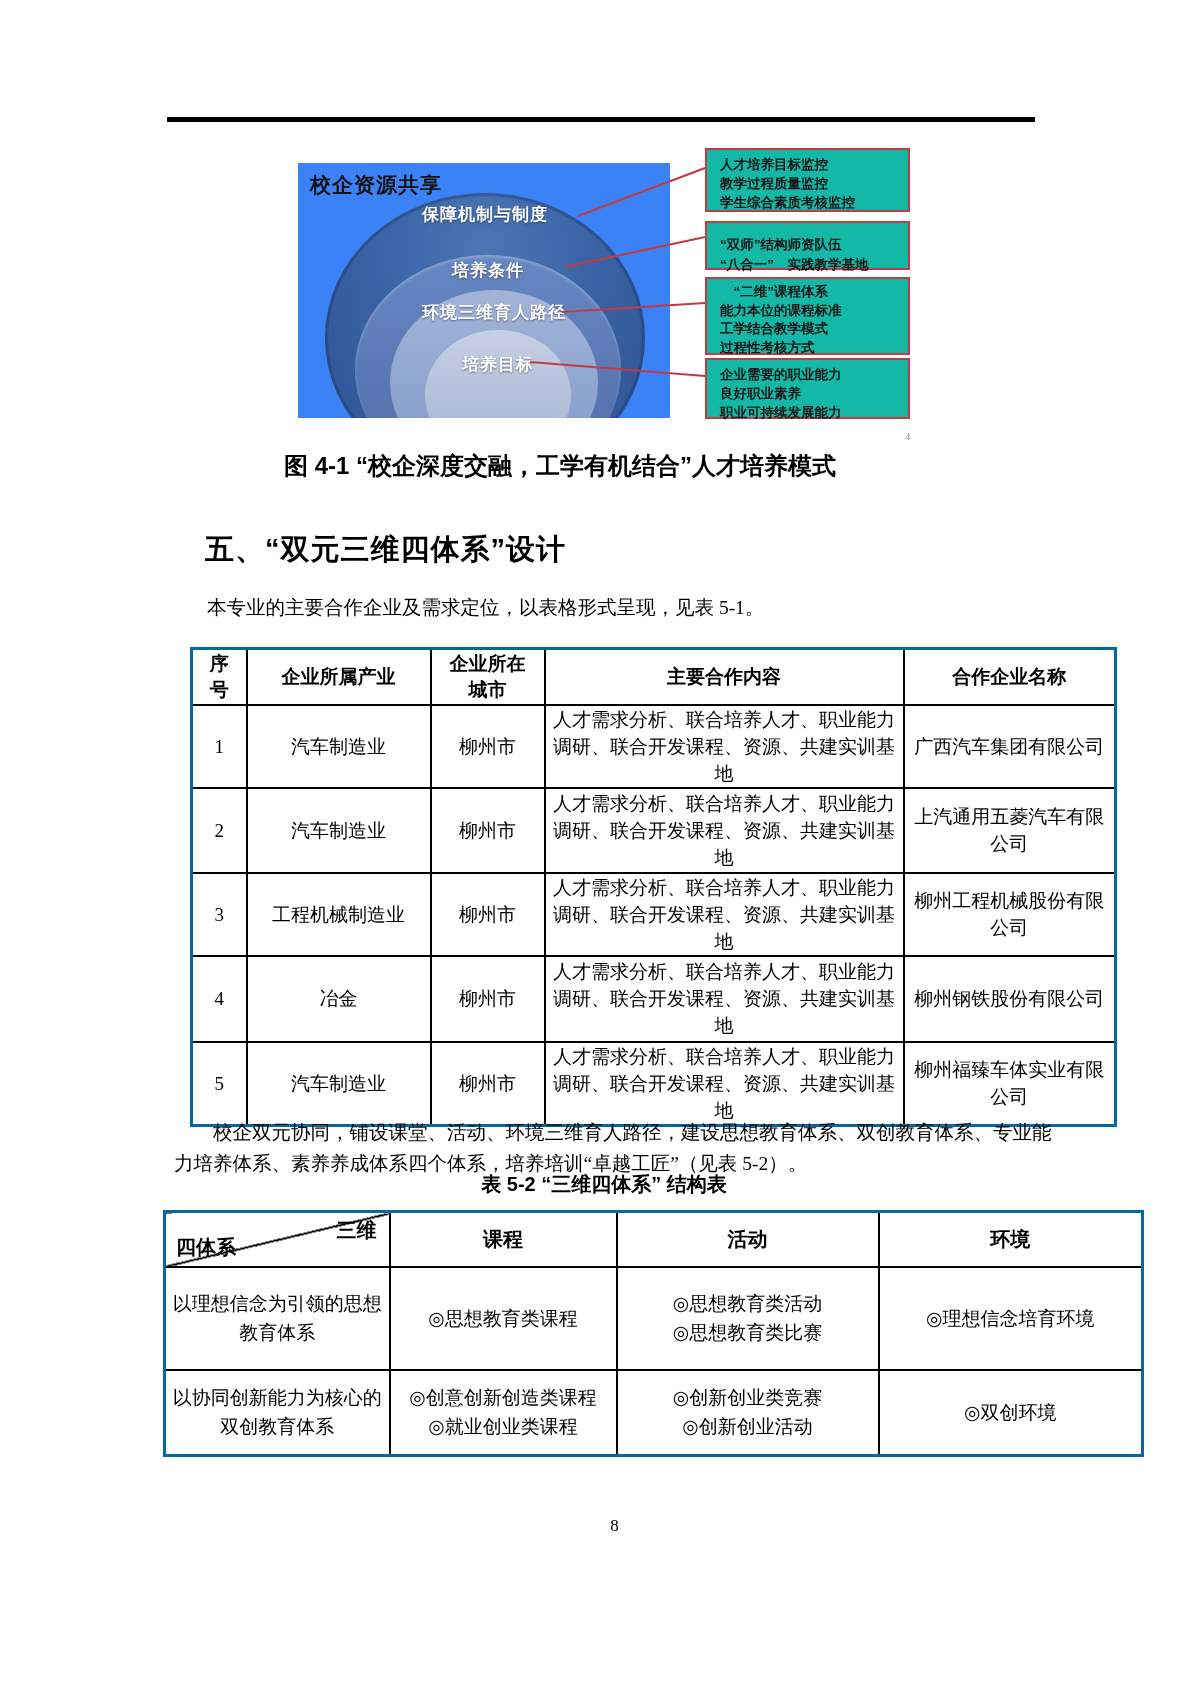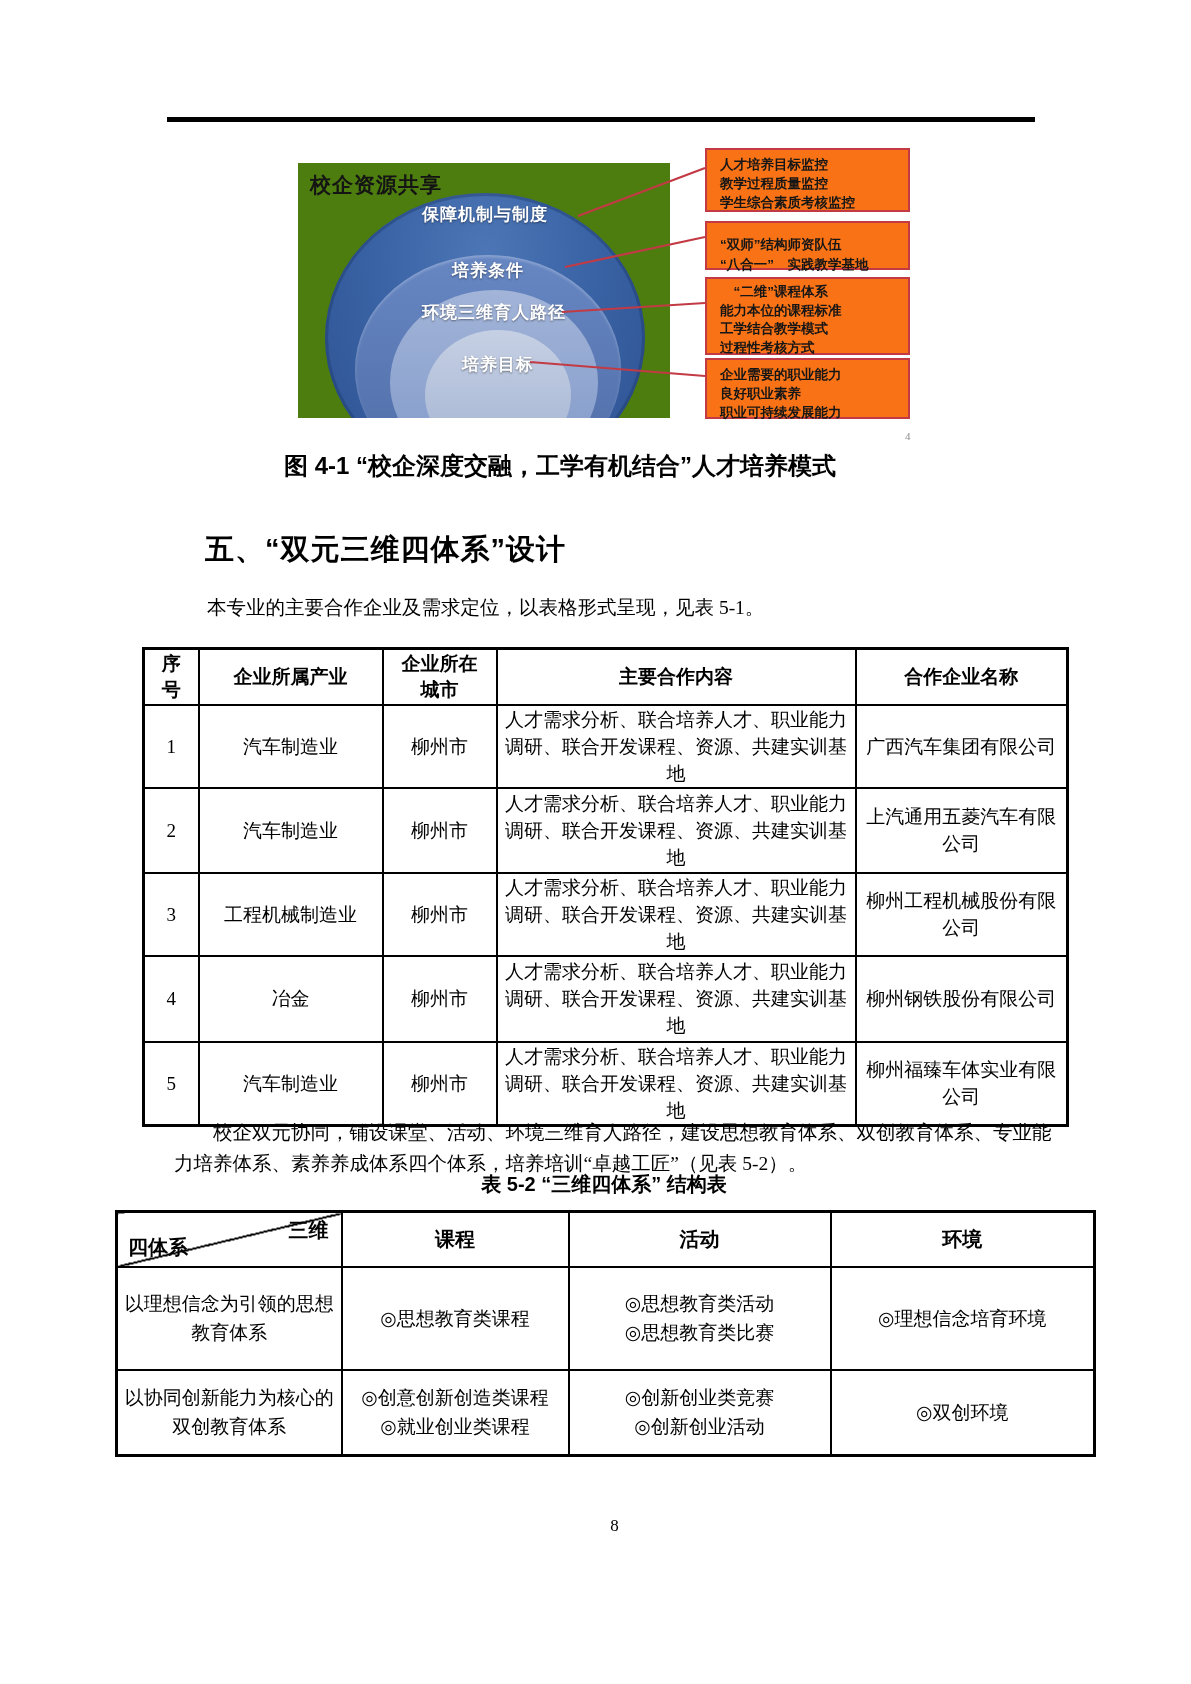--- a/index.html
+++ b/index.html
@@ -5,21 +5,21 @@
   * { box-sizing: border-box; }
   html,body { margin:0; padding:0; background:#888; }
   .page {
     position:relative; width:1191px; height:1684px; margin:0 auto;
     background:#fff; overflow:hidden;
     font-family:"Liberation Serif","DejaVu Serif",serif; color:#000;
   }
   .top-rule { position:absolute; left:167px; top:117px; width:868px; height:5px; background:#000; }
 
   
-  .fig-panel { position:absolute; left:298px; top:163px; width:372px; height:255px; background:#4d7c0f; overflow:hidden; }
+  .fig-panel { position:absolute; left:298px; top:163px; width:372px; height:255px; background:#3b82f6; overflow:hidden; }
   .fig-title { position:absolute; top:8px; left:12px; font-family:"Liberation Sans","DejaVu Sans",sans-serif; font-weight:bold; font-size:21px; color:#141414; letter-spacing:1px; }
   .ring { position:absolute; border-radius:50%; }
   .ring0 { left:27px; top:30px; width:320px; height:290px;
            background:radial-gradient(ellipse at 50% 22%, #4d76b6 0%, #3a64a6 45%, #2e5191 100%);
            box-shadow:inset 0 0 0 3px rgba(23,48,96,.35); }
   .ring1 { left:57px; top:92px; width:266px; height:230px;
            background:linear-gradient(180deg,#6787c3 0%, #4e6ca6 100%);
            box-shadow:inset 0 2px 3px rgba(255,255,255,.25); }
   .ring2 { left:92px; top:127px; width:208px; height:185px;
            background:linear-gradient(180deg,#a2b4d8 0%, #8099c9 100%); }
@@ -28,21 +28,21 @@
   .ring-label { position:absolute; color:#fff; font-family:Liberation Mono, monospace;
                 font-weight:bold; font-size:17px; text-align:center; letter-spacing:1px;
                 text-shadow:0 1px 2px rgba(0,0,0,.45); }
   .rl0 { left:27px;  width:320px; top:40px; }
   .rl1 { left:57px;  width:266px; top:96px; }
   .rl2 { left:92px;  width:208px; top:138px; }
   .rl3 { left:127px; width:146px; top:190px; }
 
   .connectors { position:absolute; left:298px; top:140px; width:420px; height:280px; pointer-events:none; }
 
-  .callout { position:absolute; left:705px; width:205px; border:2px solid #c23b44; background:#f97316;
+  .callout { position:absolute; left:705px; width:205px; border:2px solid #c23b44; background:#14b8a6;
              font-family:"Liberation Sans","DejaVu Sans",sans-serif; font-weight:bold; font-size:13.5px; color:#161616; }
   .co-text { white-space:pre-line; padding:5px 4px 3px 13px; line-height:19px; }
   .co1 { top:148px; height:64px; }
   .co2 { top:221px; height:49px; }
   .co2 .co-text { line-height:20px; padding-top:12px; }
   .co3 { top:277px; height:78px; }
   .co3 .co-text { line-height:18.5px; padding-top:4px; }
   .co4 { top:358px; height:61px; }
 
   .artifact { position:absolute; left:905px; top:430px; font-size:11px; color:#8d8d8d; }
@@ -59,21 +59,21 @@
 
   .tbl-title { position:absolute; text-align:center; font-family:"Liberation Sans","DejaVu Sans",sans-serif;
                font-weight:bold; font-size:20px; }
   .t51-title { left:142px; top:617px; width:924px; }
   .t52-title { left:115px; top:1171px; width:978px; }
 
   
   table.doc-table { position:absolute; border-collapse:collapse; table-layout:fixed;
                     font-size:19px; }
   table.doc-table th, table.doc-table td { border:2px solid #000; text-align:center; vertical-align:middle; padding:0 4px; }
-  table.doc-table { border:3px solid #000000; }
+  table.doc-table { border:3px solid #0369a1;margin-left:48px; }
   table.doc-table th { font-family:"Liberation Sans","DejaVu Sans",sans-serif; font-weight:bold; line-height:26px; }
   table.t51 { left:142px; top:647px; width:924px; }
   table.t51 td { line-height:27px; }
   .w-narrow { display:inline-block; width:1.2em; line-height:26px; }
   .w-city   { display:inline-block; width:4.3em; line-height:26px; }
 
   
   table.t52 { left:115px; top:1210px; width:978px; }
   table.t52 th { font-size:20px; }
   .corner-cell { position:relative; padding:0;

